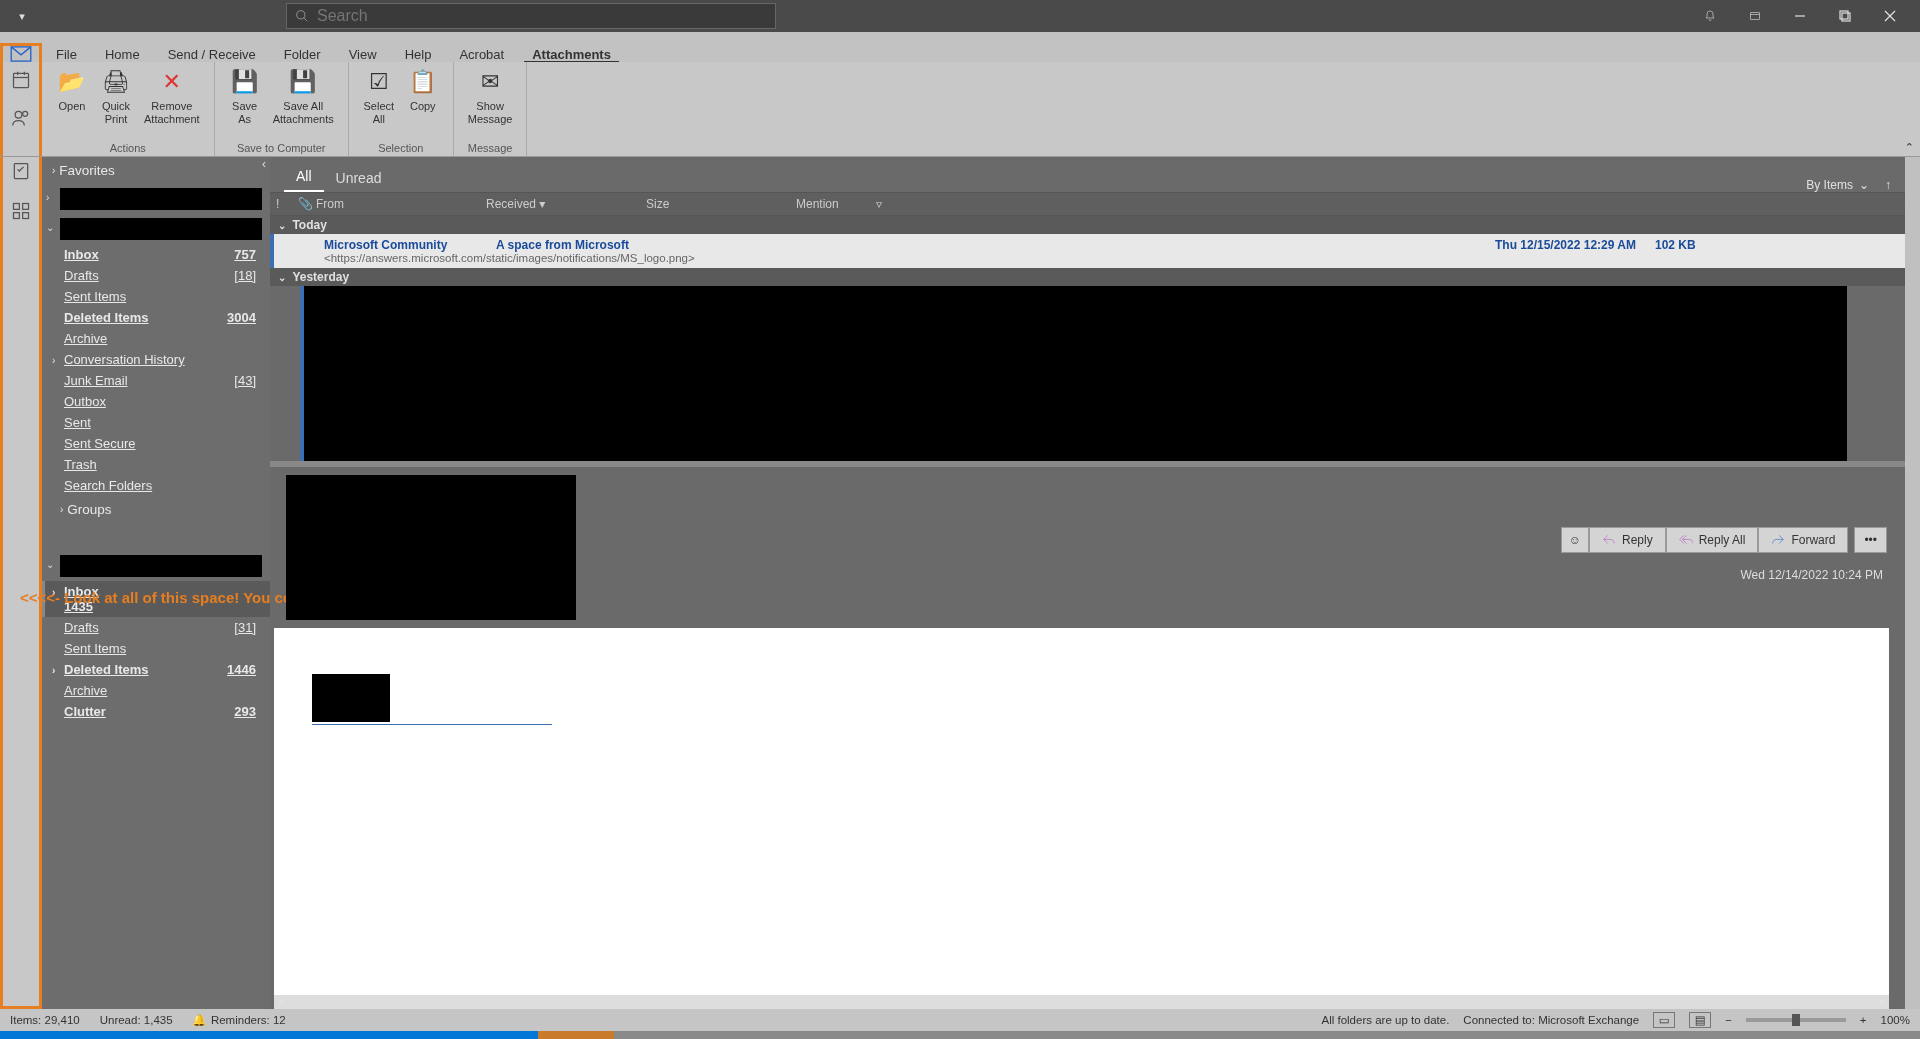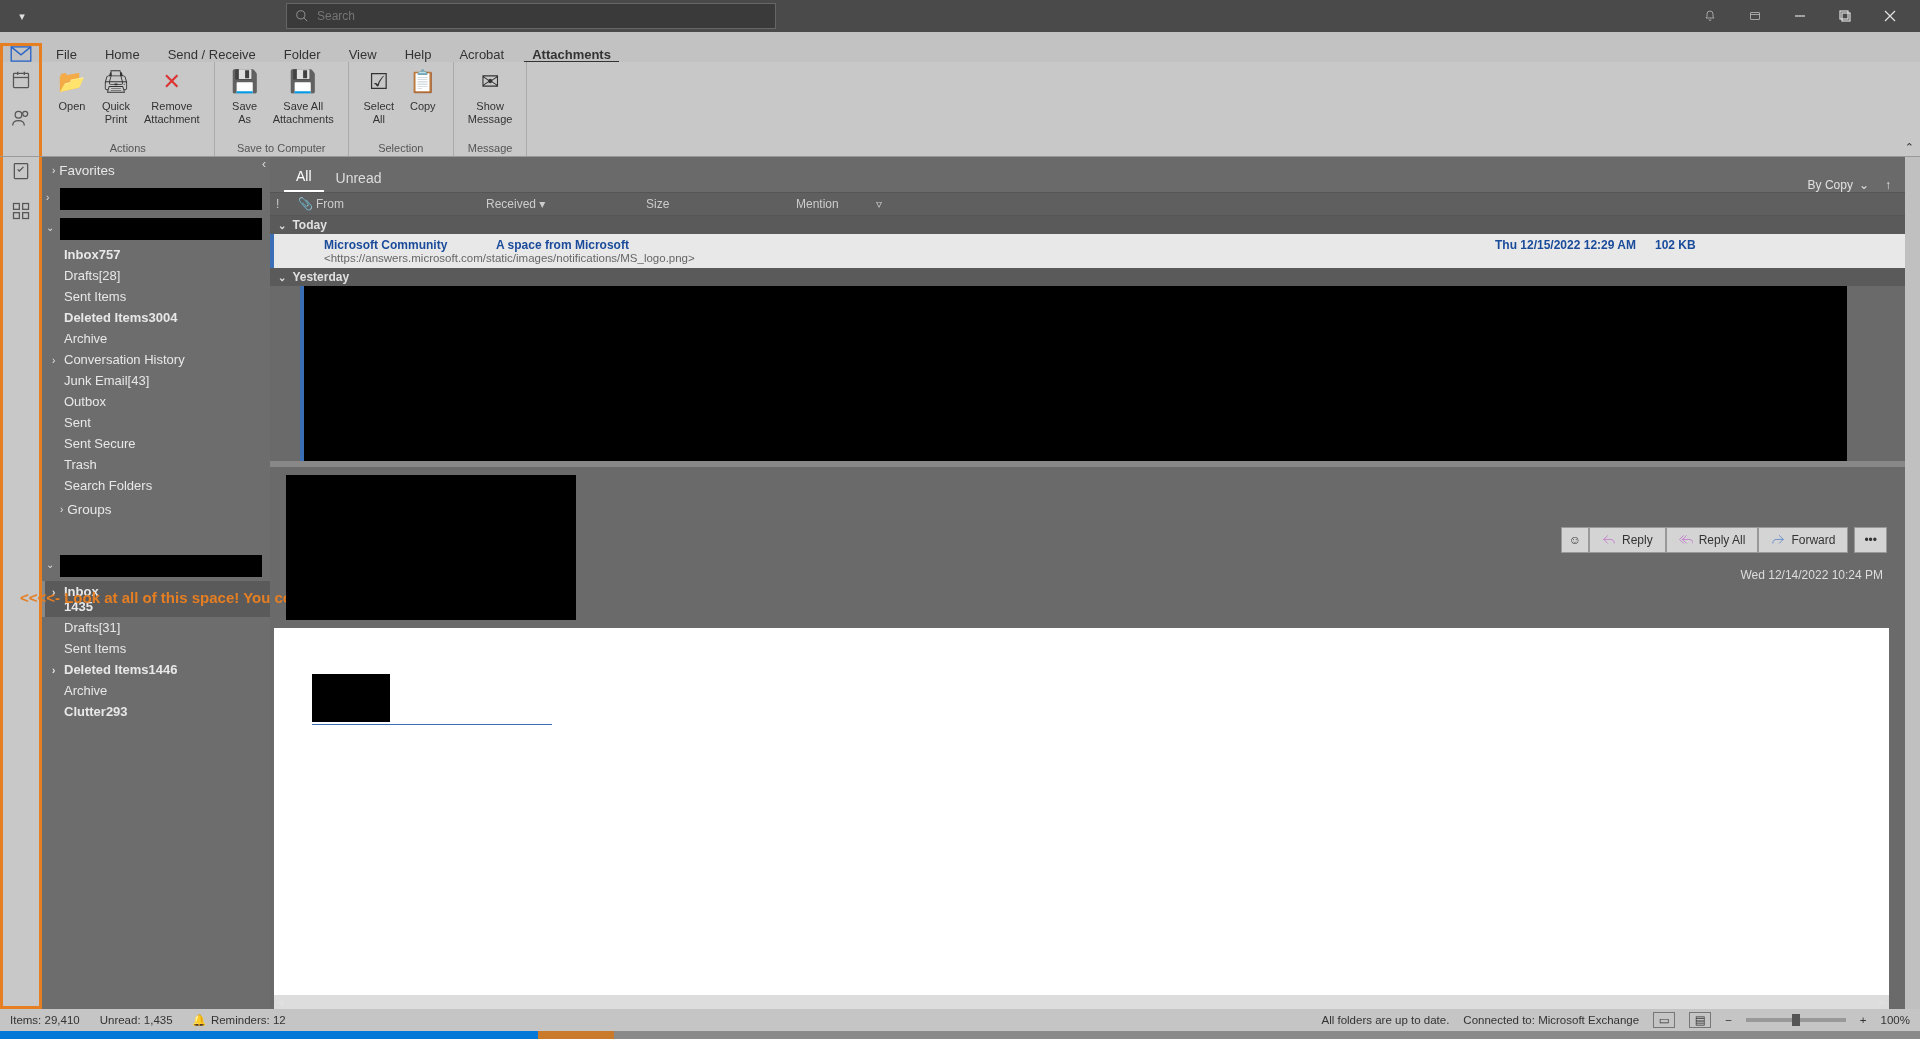--- a/index.html
+++ b/index.html
@@ -1,21 +1,21 @@
 <!DOCTYPE html>
 <html><head>
 <meta charset="utf-8">
 <style>
 * { box-sizing: border-box; margin: 0; padding: 0; }
 body { font-family: "Segoe UI", Arial, sans-serif; font-size: 12px; background: #4a4a4a; width: 1920px; height: 1039px; overflow: hidden; display: flex; flex-direction: column; color: #e0e0e0; }
 .titlebar { height: 32px; background: #4a4a4a; display: flex; align-items: center; padding: 0 8px; }
 .titlebar .chevron { width: 28px; cursor: pointer; font-size: 11px; text-align: center; }
 .titlebar .searchbox { margin-left: 250px; width: 490px; height: 26px; background: #3a3a3a; border: 1px solid #666; display: flex; align-items: center; padding: 0 8px; }
 .titlebar .searchbox svg { width: 14px; height: 14px; margin-right: 8px; stroke: #ccc; fill:none; }
-.titlebar .searchbox input { background: transparent; border: none; color: #ccc; outline: none; flex: 1; font-size: 12px; }
+.titlebar .searchbox input { background: transparent; border: none; color: #ccc; outline: none; flex: 1; font-size: 16px; }
 .winctrls { margin-left: auto; display: flex; }
 .winctrls div { width: 45px; height: 32px; display: flex; align-items: center; justify-content: center; cursor: pointer; }
 .winctrls svg { width: 12px; height: 12px; stroke: #e0e0e0; fill: none; stroke-width: 1.2; }
 .ribbon-tabs { height: 30px; background: #c2c2c2; display: flex; align-items: flex-end; color: #333; }
 .ribbon-tabs .mail-icon-box { width: 42px; border: 3px solid #e67e22; border-bottom: none; background: #c2c2c2; display:flex; align-items:center; justify-content:center; }
 .ribbon-tabs .tab { padding: 0 14px; display:flex; align-items:center; cursor:pointer; font-size:13px; }
 .ribbon-tabs .tab.active { font-weight: 600; position: relative; }
 .ribbon-tabs .tab.active::after { content:''; position:absolute; bottom:-2px; left:6px; right:6px; height:3px; background:#333; }
 .ribbon-body { height: 95px; background: #c8c8c8; display: flex; color: #333; border-bottom: 1px solid #999; position:relative; }
 .ribbon-body .left-nav-border { width: 42px; border: 3px solid #e67e22; border-top:none; border-bottom:none; background: #c8c8c8; display:flex; flex-direction:column; align-items:center; justify-content:flex-start; gap:18px; padding-top:8px; }
@@ -27,21 +27,21 @@
 .collapse-up { position:absolute; right:6px; bottom:2px; font-size:11px; cursor:pointer; }
 .main { flex:1; display:flex; min-height:0; }
 .left-nav-rail { width: 42px; background: #c8c8c8; border: 3px solid #e67e22; border-top:none; display:flex; flex-direction:column; align-items:center; gap:20px; padding-top:4px; }
 .left-nav-rail svg { width:20px; height:20px; stroke:#555; fill:none; stroke-width:1.5; cursor:pointer; }
 .folder-pane { width: 228px; background: #6d6d6d; display:flex; flex-direction:column; color:#e8e8e8; position:relative; }
 .folder-pane .collapse { position:absolute; top:0; right:4px; font-size:12px; cursor:pointer; color:#ddd; }
 .folder-pane .section { padding: 6px 10px; font-size:13.5px; display:flex; align-items:center; cursor:pointer; }
 .folder-pane .section .arrow { margin-right:4px; font-size:10px; }
 .folder-pane .account { margin: 4px 8px 4px 18px; height:22px; background:#000; position:relative; }
 .folder-pane .account .arrow { position:absolute; left:-14px; top:4px; font-size:10px; color:#ddd; }
-.folder-pane .folder { display:flex; padding: 3px 14px 3px 22px; font-size:13px; cursor:pointer; }
+.folder-pane .folder { display:flex; justify-content:space-between; padding: 3px 14px 3px 22px; font-size:13px; cursor:pointer;text-decoration:underline; }
 .folder-pane .folder.bold { font-weight:bold; }
 .folder-pane .folder.selected { background:#5a5a5a; border-left:3px solid #888; padding-left:19px;flex-direction:column; }
 .folder-pane .folder .sub-arrow { display:inline-block; width:10px; font-size:10px; margin-left:-12px; margin-right:2px; }
 .annotation { position:absolute; left:-22px; color:#e67e22; font-weight:bold; font-size:15px; white-space:nowrap; }
 .content { flex:1; display:flex; flex-direction:column; background:#6a6a6a; min-width:0; }
 .list-header { height:35px; background:#6a6a6a; display:flex; align-items:flex-end; padding: 0 14px; }
 .list-header .lh-tab { padding: 6px 12px; font-size:14px; color:#ddd; cursor:pointer; }
 .list-header .lh-tab.active { color:#fff; border-bottom:2px solid #fff; }
 .list-header .sort { margin-left:auto; font-size:12px; cursor:pointer; display:flex; align-items:center; gap:6px; }
 .col-headers { height:24px; background:#5f5f5f; display:flex; align-items:center; font-size:12px; color:#ccc; border-top:1px solid #555; border-bottom:1px solid #555; }
@@ -244,21 +244,21 @@
     <div class="account">
         <span class="arrow">⌄</span>
       </div>
 
     <div class="folder bold">
         <span>Inbox</span>
         <span>757</span>
       </div>
     <div class="folder">
         <span>Drafts</span>
-        <span>[28]</span>
+        <span>[18]</span>
       </div>
     <div class="folder">
         <span>Sent Items</span>
         <span></span>
       </div>
     <div class="folder bold">
         <span>Deleted Items</span>
         <span>3004</span>
       </div>
     <div class="folder">
@@ -333,21 +333,21 @@
   </div>
 
   <div class="content">
     <div style="display:flex; flex:1; min-height:0;">
       <div style="flex:1; display:flex; flex-direction:column; min-width:0;">
 
         <div class="list-header">
           <div class="lh-tab active">All</div>
           <div class="lh-tab">Unread</div>
           <div class="sort">
-              <span>By Copy</span>
+              <span>By Items</span>
               <span>⌄</span>
               <span style="margin-left:10px">↑</span>
             </div>
         </div>
 
         <div class="col-headers">
           <div style="width:22px">!</div>
           <div style="width:18px">📎</div>
           <div style="width:170px">From</div>
           <div style="width:160px"><span>Received</span> ▾</div>

